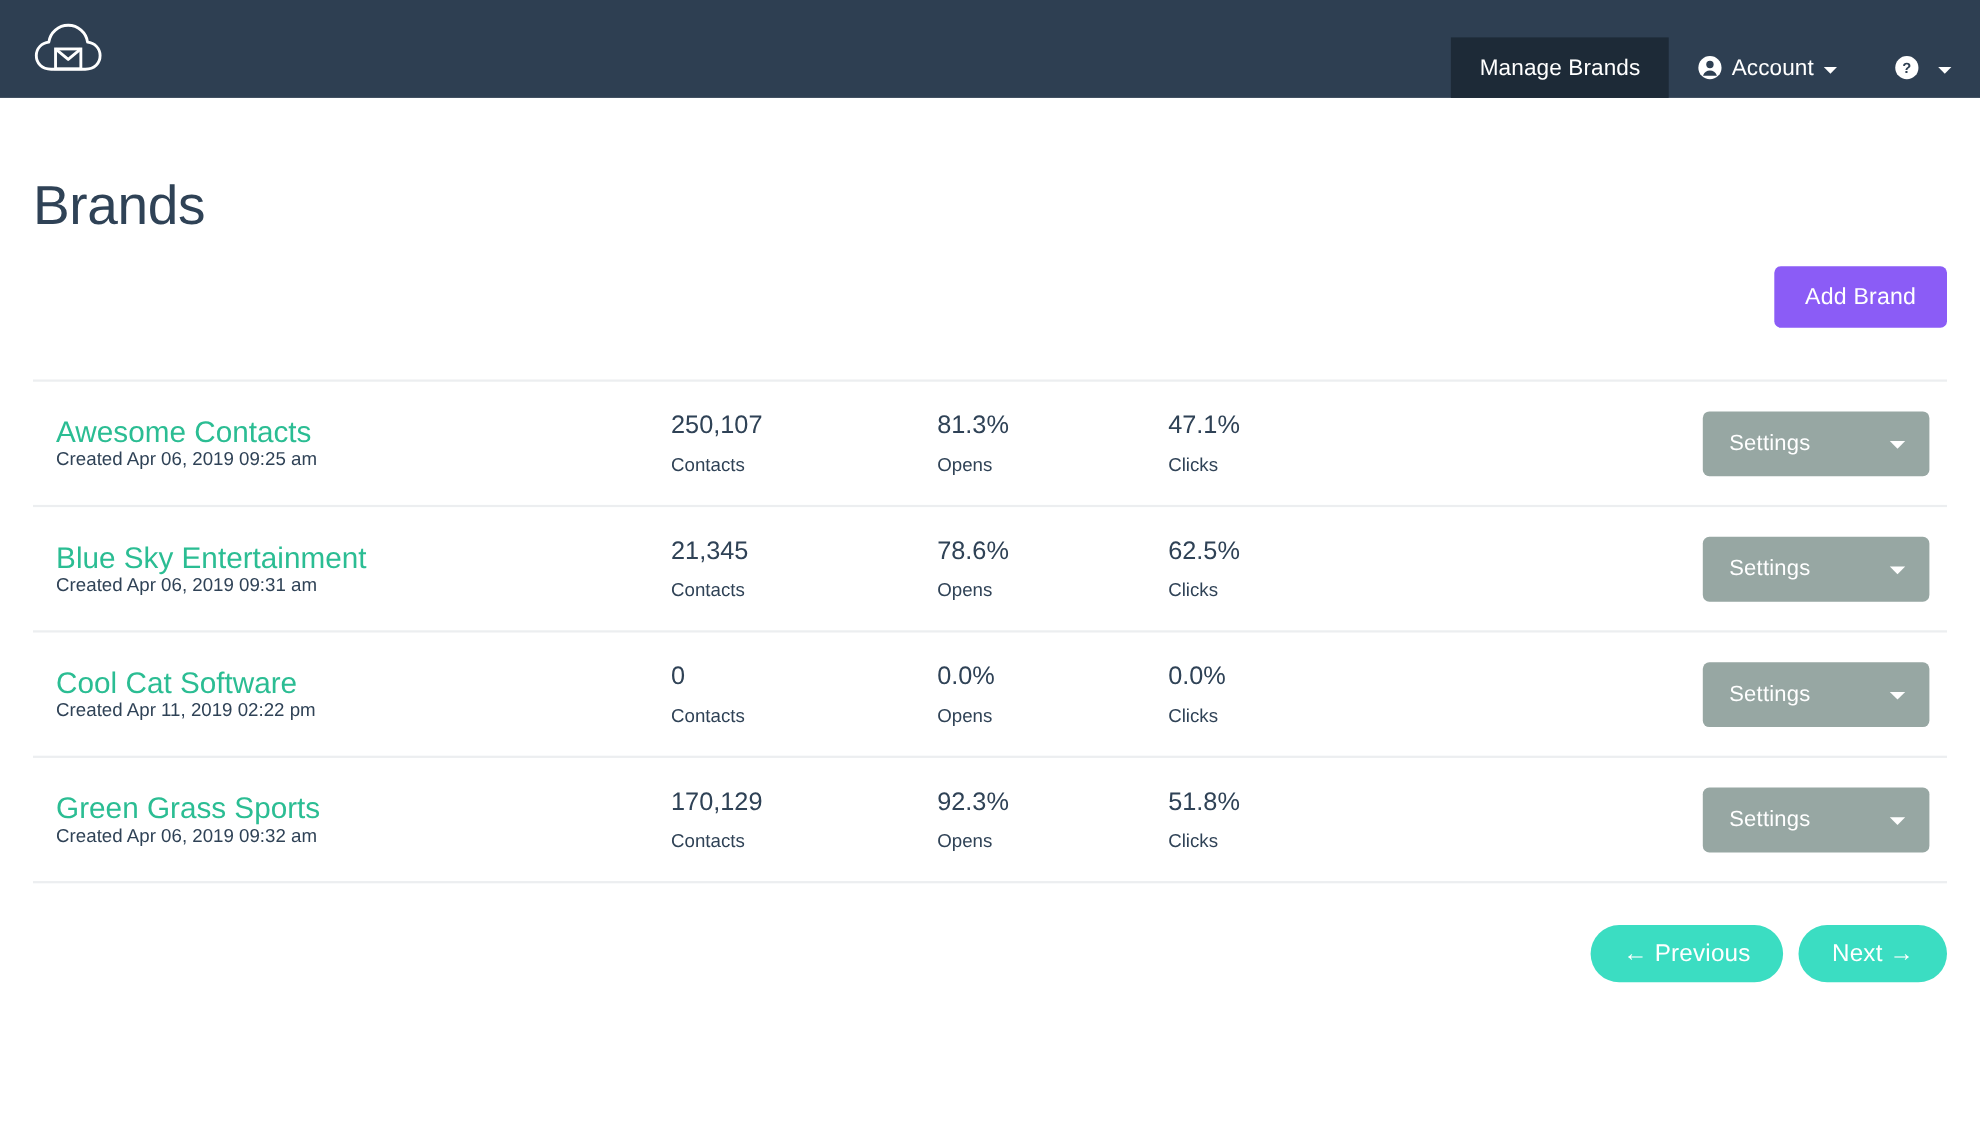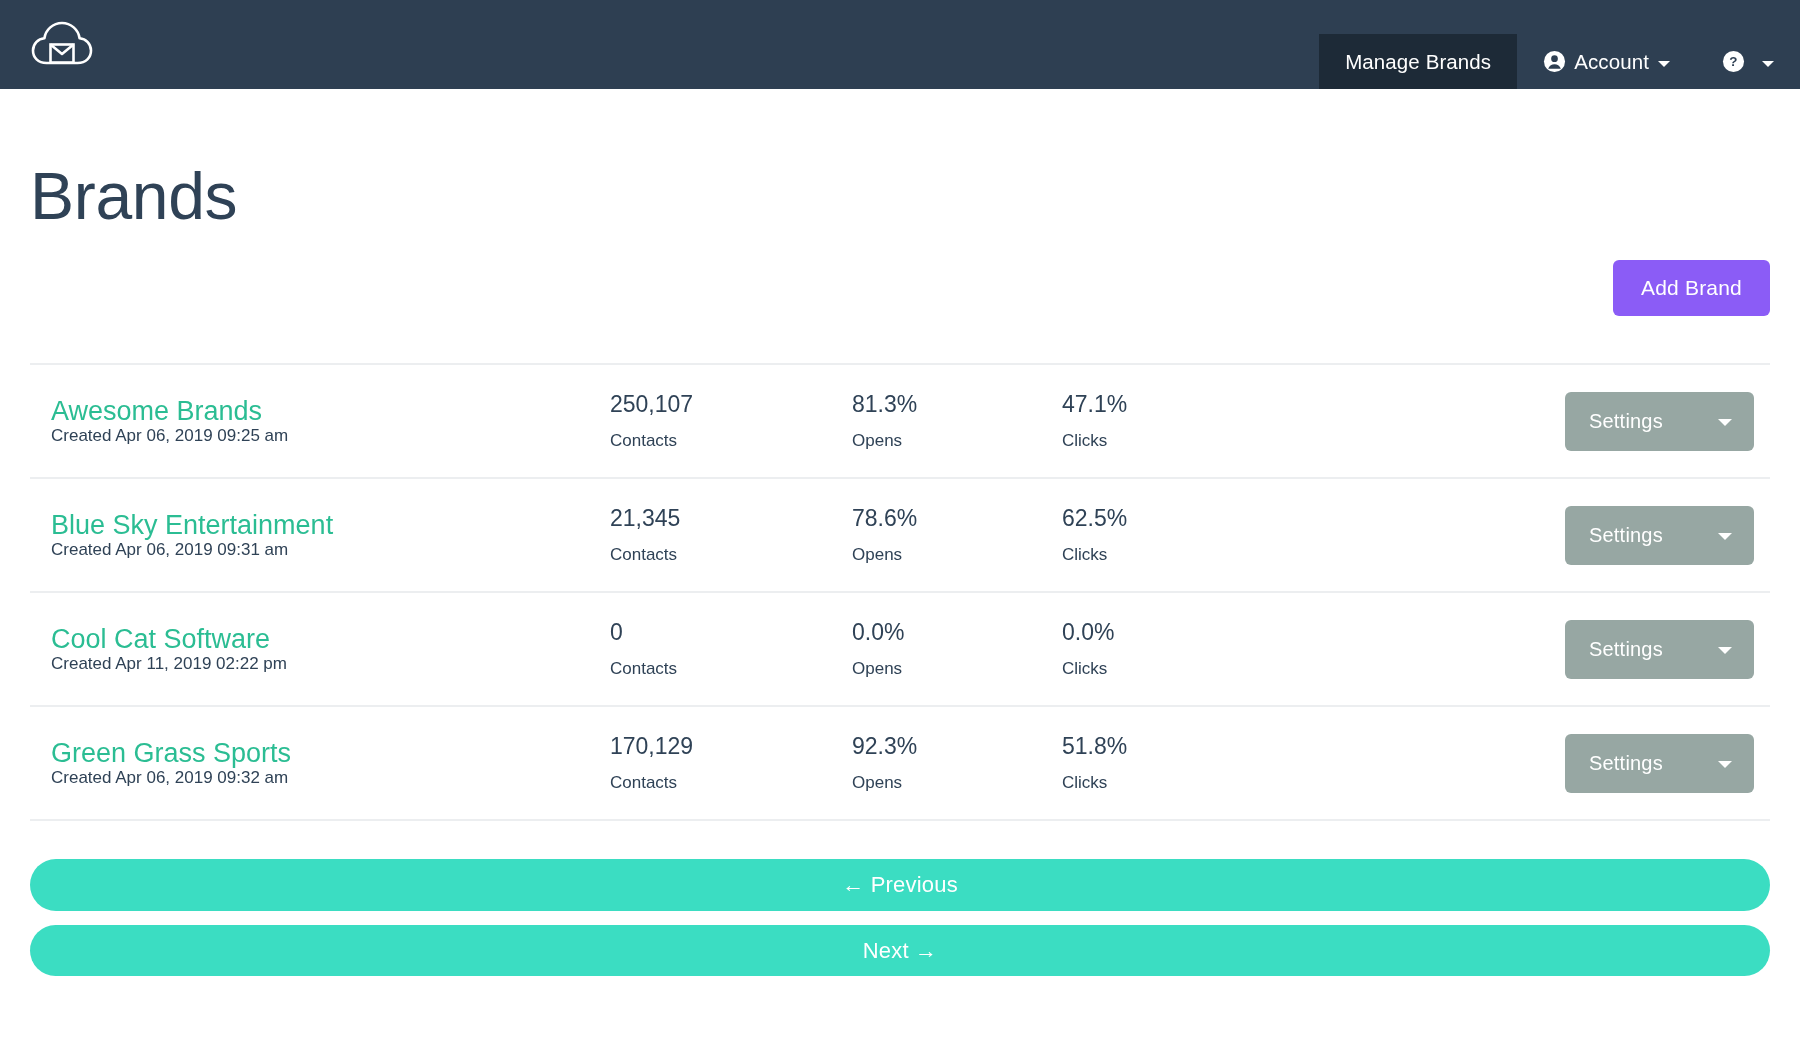--- a/index.html
+++ b/index.html
@@ -58,21 +58,21 @@
     top: 2px;
   }
   .nav-icon { display: inline-flex; margin-right: 8px; }
   .nav-icon svg { display: block; }
 
   
   .page {
     padding: 0 30px;
   }
   .page-title {
-    font-size: 66px;
+    font-size: 50px;
     color: #2f4256;
     font-weight: 400;
     margin-top: 69px;
     letter-spacing: -0.3px;
   }
 
   .toolbar {
     display: flex;
     justify-content: flex-end;
     margin-top: 26px;
@@ -148,21 +148,21 @@
     justify-content: flex-end;
     padding-right: 16px;
   }
   .btn-settings {
     background: #97a7a3;
     color: #ffffff;
     border: none;
     border-radius: 6px;
     font-size: 20px;
     font-family: inherit;
-    width: 189px;
+    width: 206px;
     height: 59px;
     display: flex;
     align-items: center;
     justify-content: space-between;
     padding: 0 22px 0 24px;
     cursor: pointer;
     letter-spacing: .2px;
   }
   .btn-settings .caret {
     display: inline-block;
@@ -181,21 +181,20 @@
   }
   .pager-summary {
     font-size: 18.5px;
     color: #b4bcc2;
   }
   .pager-buttons {
     margin-top: 26px;
     display: flex;
     justify-content: flex-end;
     gap: 14px;
-    flex-direction: column;
   }
   .btn-page {
     background: #3bddc2;
     color: #ffffff;
     border: none;
     border-radius: 999px;
     font-size: 22px;
     font-family: inherit;
     padding: 12px 30px;
     cursor: pointer;
@@ -255,21 +254,21 @@
   <h1 class="page-title">Brands</h1>
 
   <div class="toolbar">
     <button class="btn-add">Add Brand</button>
   </div>
 
   <div class="brand-list">
 
     <div class="brand-row">
       <div class="col-name">
-        <a class="brand-name">Awesome Brands</a>
+        <a class="brand-name">Awesome Contacts</a>
         <div class="brand-created">Created Apr 06, 2019 09:25 am</div>
       </div>
       <div class="col-stat contacts">
         <div class="stat-value">250,107</div>
         <div class="stat-label">Contacts</div>
       </div>
       <div class="col-stat opens">
         <div class="stat-value">81.3%</div>
         <div class="stat-label">Opens</div>
       </div>

